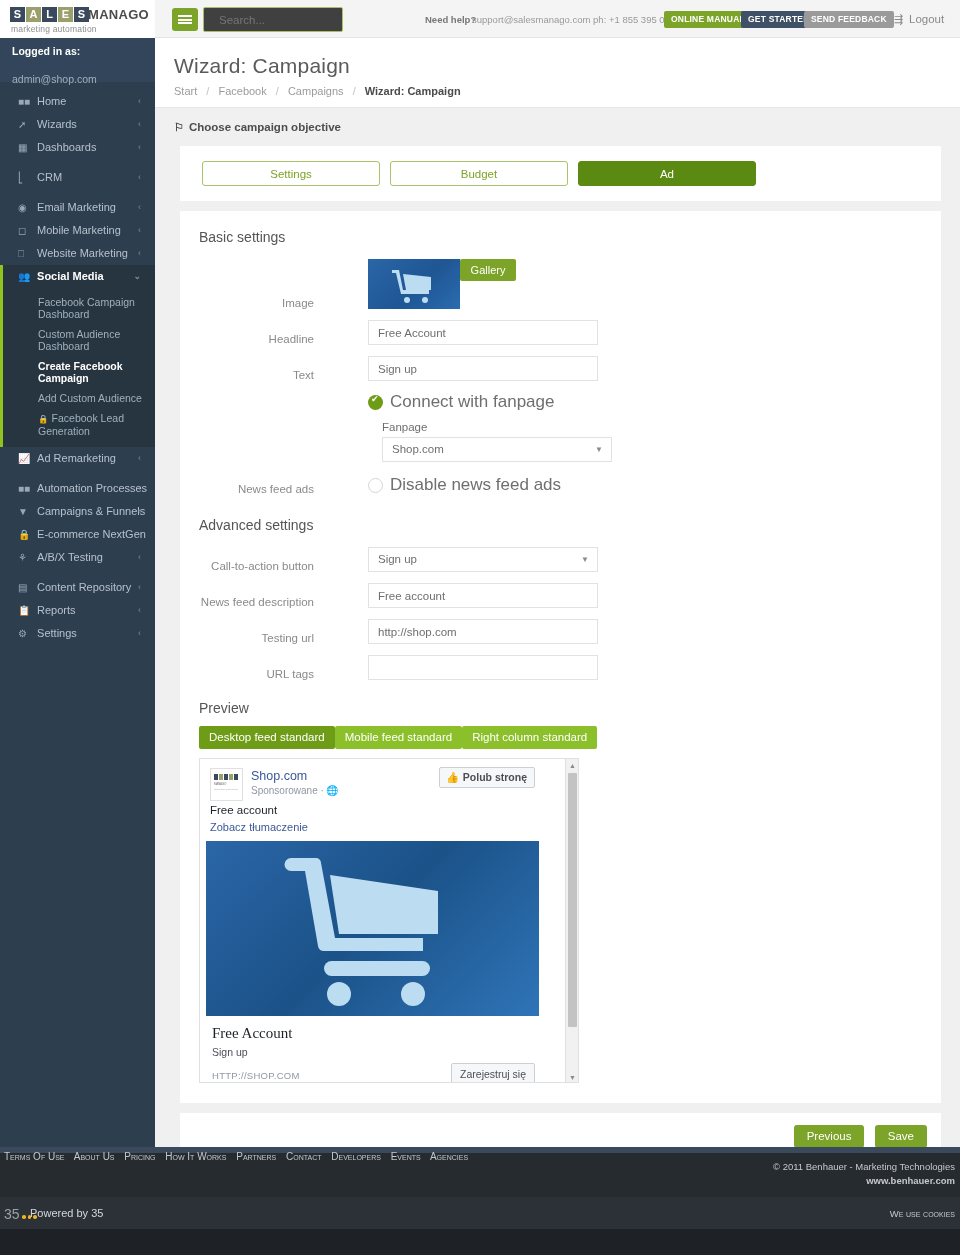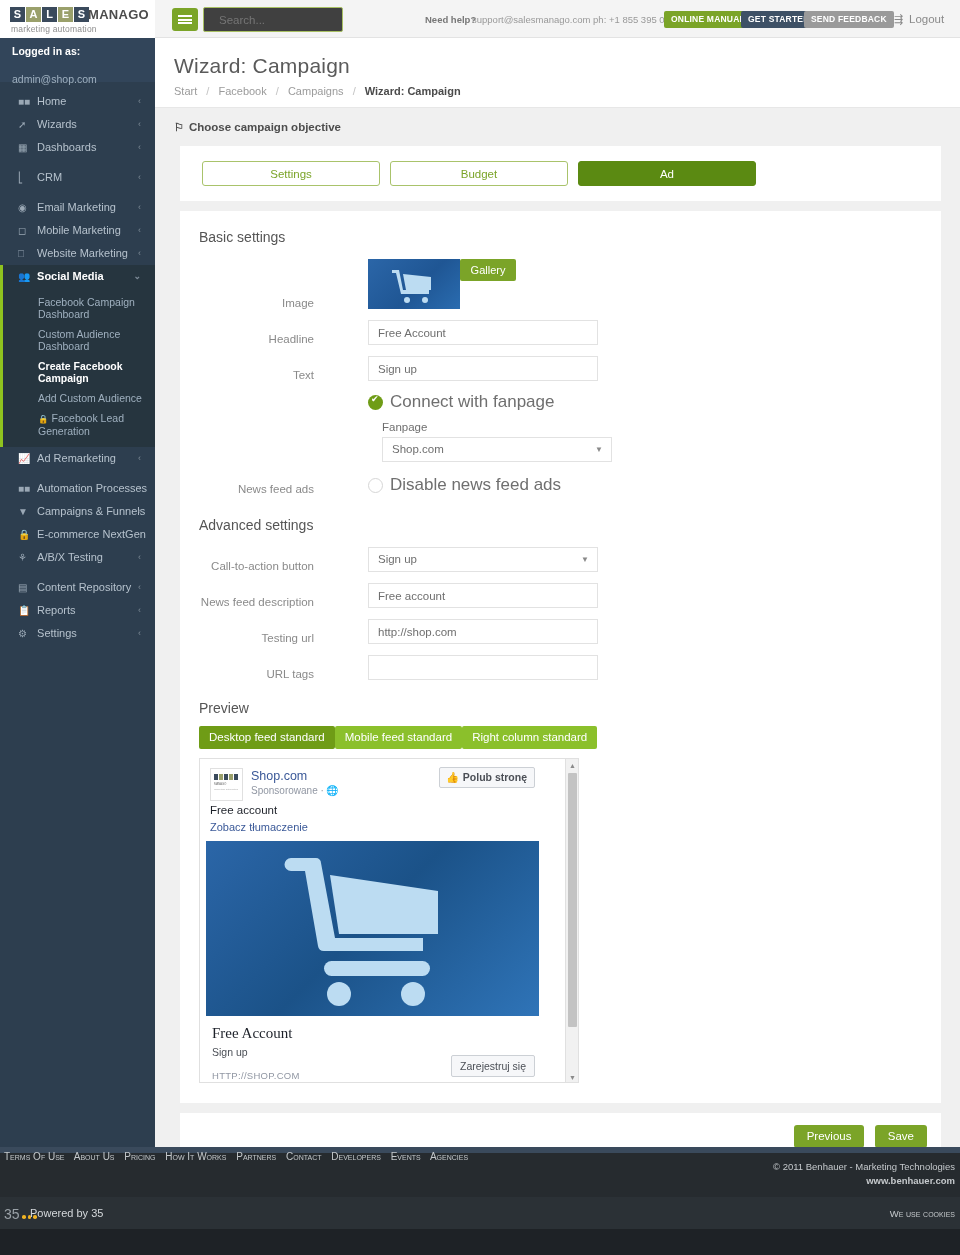--- a/index.html
+++ b/index.html
@@ -130,21 +130,21 @@
   .fb-name { margin-left:41px; font-size:12.5px; color:#3b5998; }
   .fb-meta { margin-left:41px; font-size:10px; color:#9197a3; margin-top:2px; }
   .fb-like { position:absolute; right:10px; top:8px; border:1px solid #ccd0d5; background:#f6f7f9; border-radius:2px; font-size:10.5px; color:#4b4f56; font-weight:bold; padding:3px 7px; cursor:pointer; }
   .fb-body { padding:8px 10px 0 10px; font-size:11.5px; color:#1d2129; }
   .fb-trans { padding:5px 10px 8px 10px; font-size:11px; color:#3b5998; cursor:pointer; }
   .fb-img { width:333px; height:175px; margin:0 auto; background:linear-gradient(135deg,#2b66a8 0%,#1b5288 48%,#2f74b8 100%); position:relative; }
   .fb-foot { padding:9px 10px 8px 12px; position:relative; }
   .fb-title { font-family:"Liberation Serif", serif; font-size:15px; color:#1d2129; }
   .fb-desc { font-size:10.5px; color:#4b4f56; margin-top:4px; }
   .fb-url { font-size:9.5px; color:#9197a3; margin-top:12px; letter-spacing:.3px; }
-  .fb-cta { position:absolute; right:10px; bottom:12px; border:1px solid #ccd0d5; background:#f6f7f9; border-radius:2px; font-size:10.5px; color:#4b4f56; padding:4px 8px; cursor:pointer; }
+  .fb-cta { position:absolute; right:10px; bottom:4px; border:1px solid #ccd0d5; background:#f6f7f9; border-radius:2px; font-size:10.5px; color:#4b4f56; padding:4px 8px; cursor:pointer; }
 
   .sbar { position:absolute; right:0; top:0; width:13px; height:325px; background:#f1f1f1; border-left:1px solid #e0e0e0; cursor:pointer; }
   .sbar .up, .sbar .dn { position:absolute; left:0; width:13px; height:13px; text-align:center; font-size:7px; color:#8a8a8a; line-height:13px; }
   .sbar .up { top:0; } .sbar .dn { bottom:0; }
   .sbar .thumbb { position:absolute; left:2px; top:14px; width:9px; height:254px; background:#c3c3c3; border-radius:1px; }
 
   .panel3 { background:#ffffff; margin:10px 19px 0 25px; padding:12px 14px; text-align:right; }
   .btn-g { display:inline-block; height:23px; line-height:23px; padding:0 13px; background:#7ba428; color:#fff; font-size:11.5px; border-radius:3px; cursor:pointer; margin-left:7px; }
 
   

